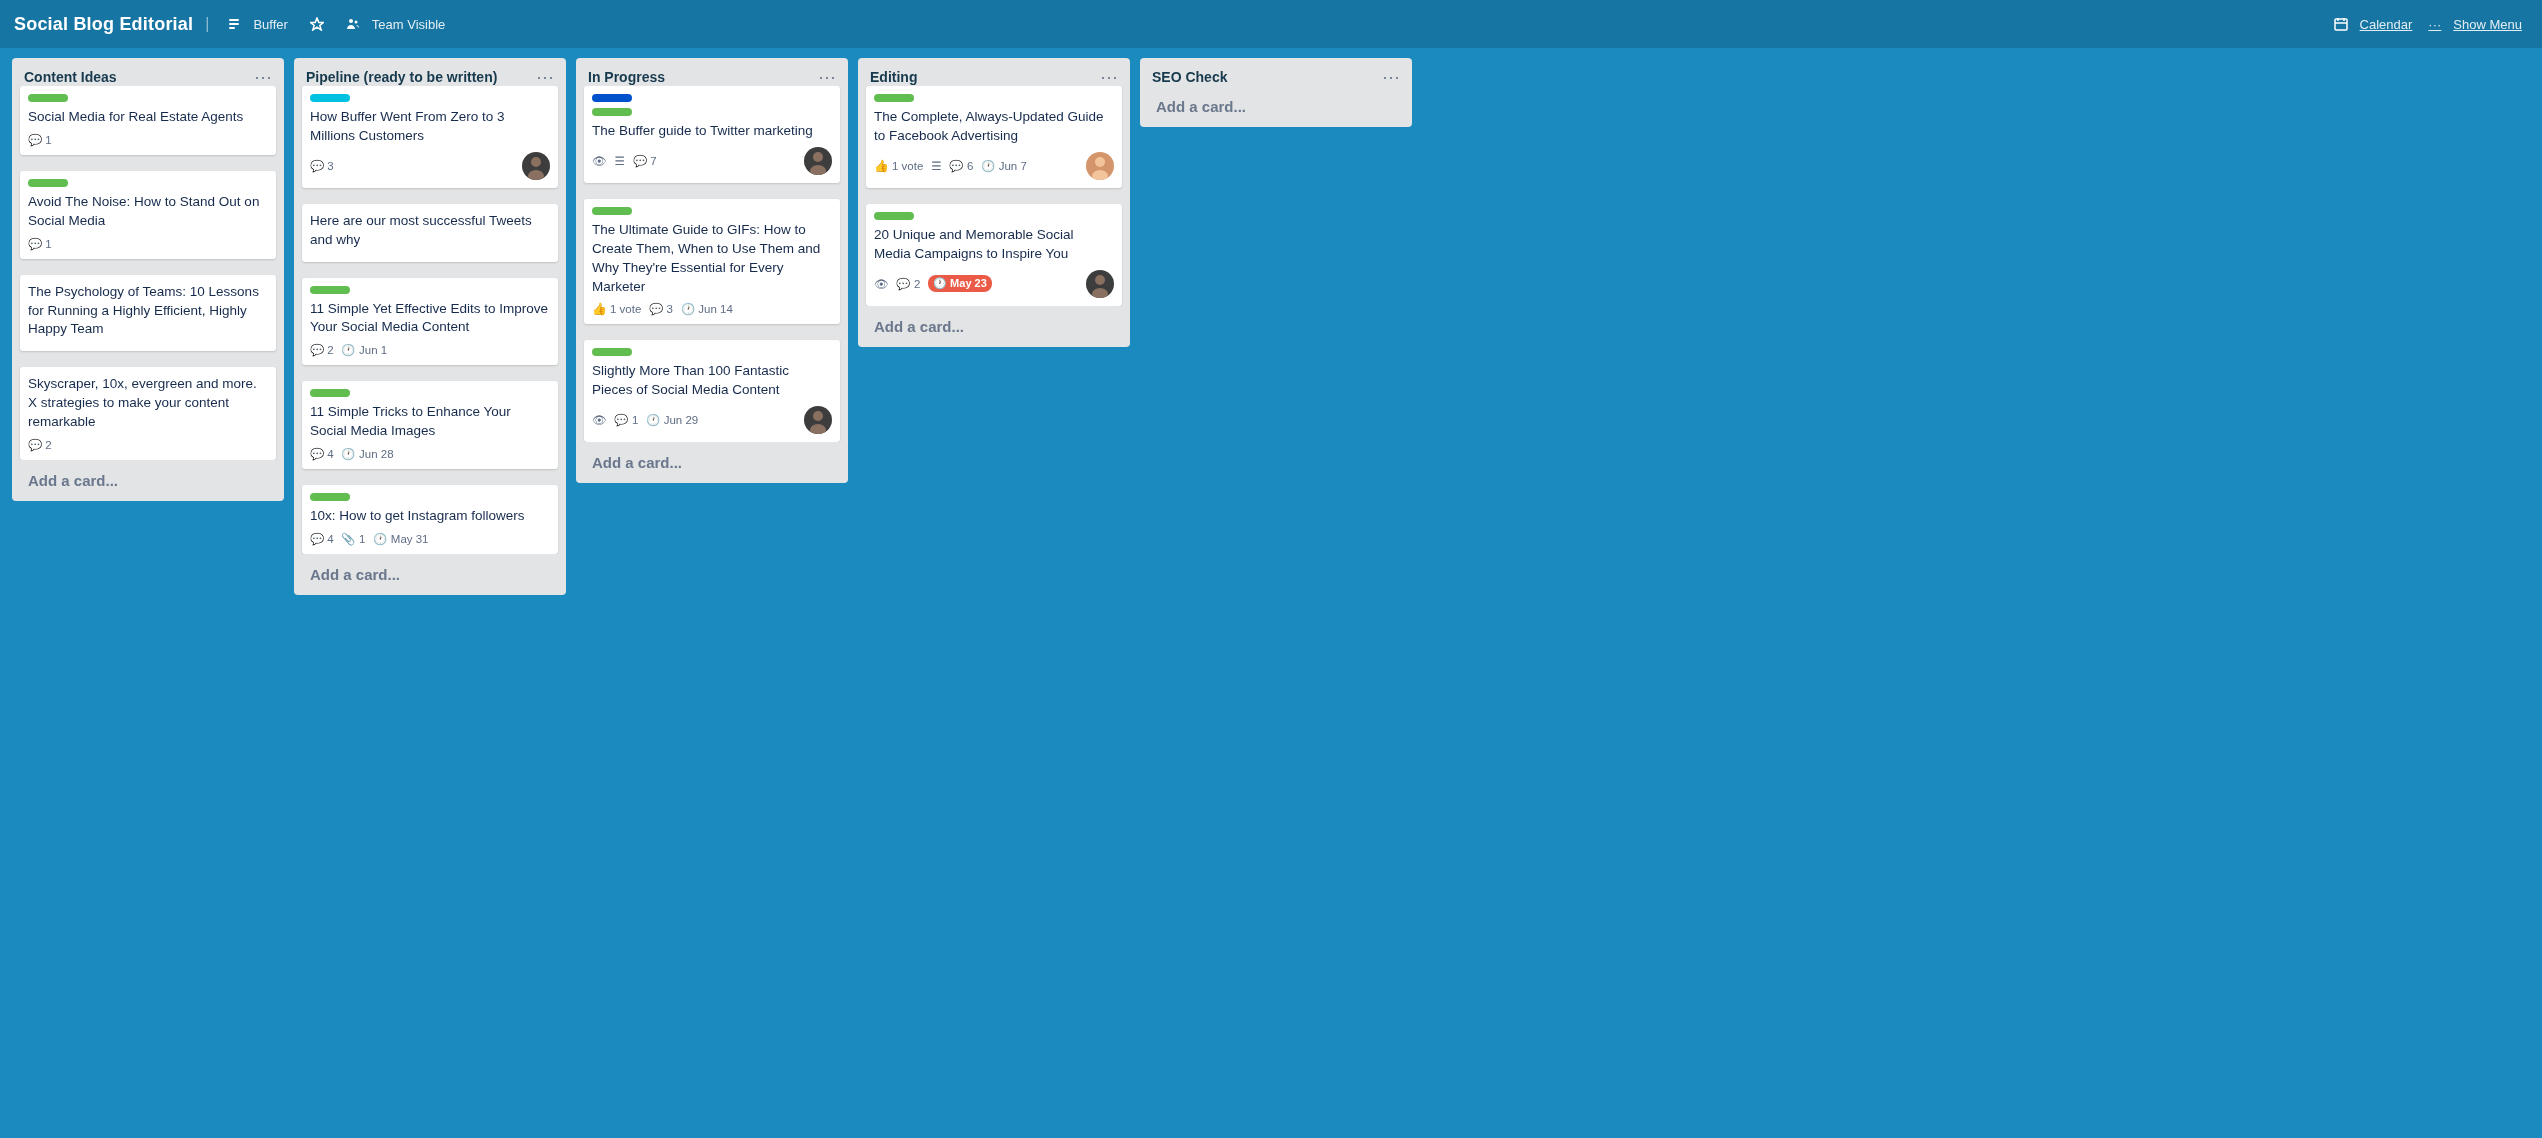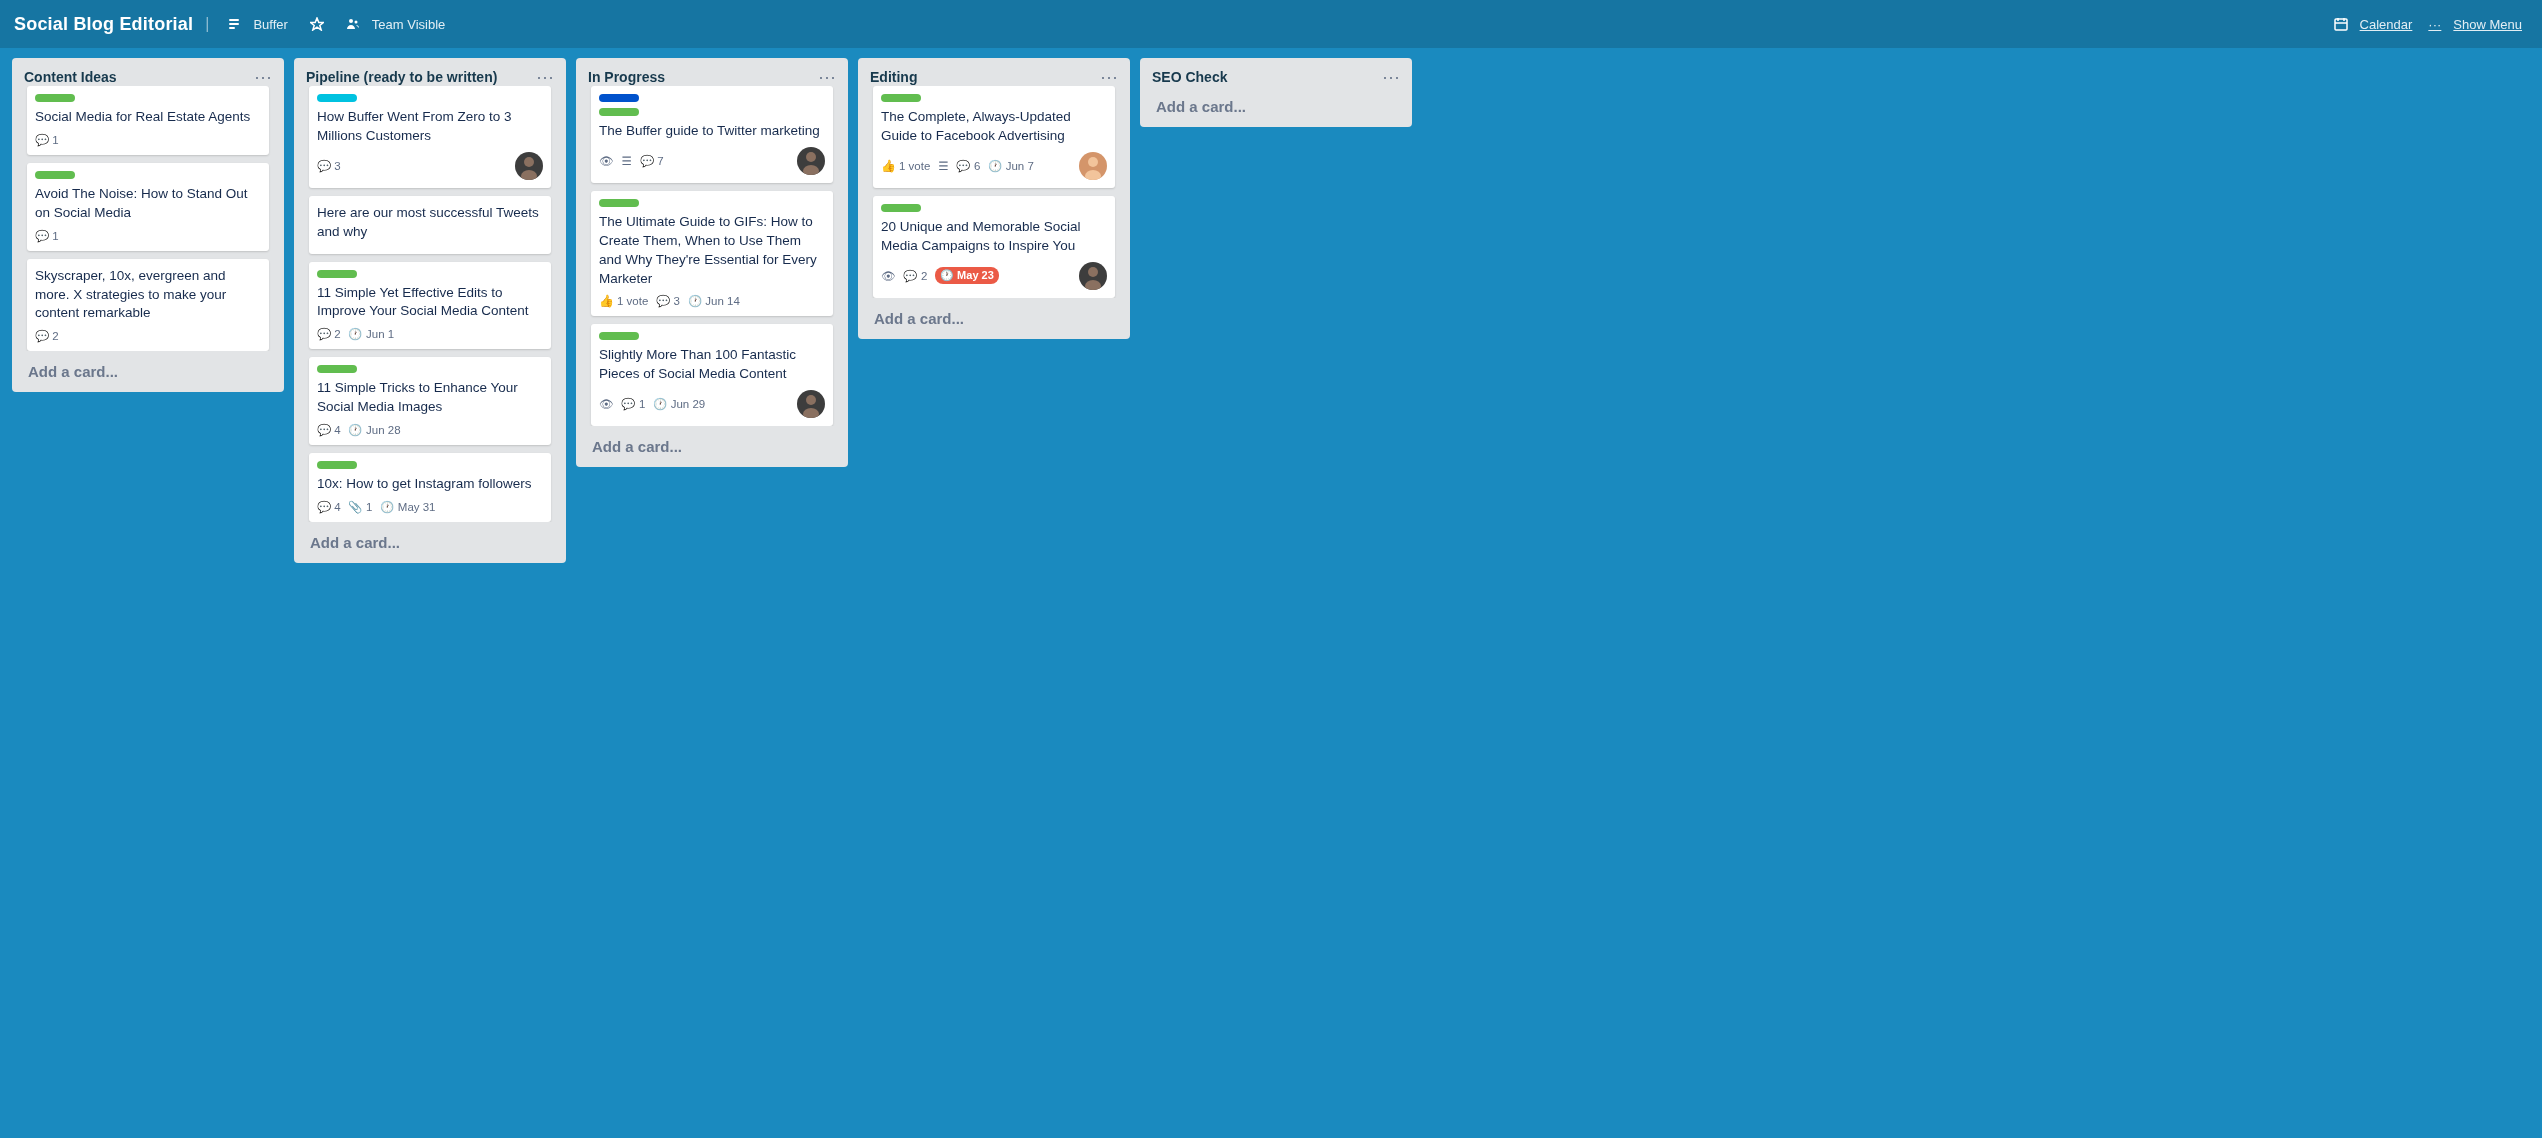--- a/index.html
+++ b/index.html
@@ -84,24 +84,24 @@
     .column-menu-btn {
       color: #6b778c;
       font-size: 18px;
       cursor: pointer;
       background: none;
       border: none;
       line-height: 1;
     }
     .column-cards {
       overflow-y: auto;
-      padding: 0 15px;
+      padding: 0 8px;
       display: flex;
       flex-direction: column;
-      gap: 8px;
+      gap: 16px;
     }
     .add-card-btn {
       padding: 8px 12px;
       color: #6b778c;
       font-size: 15px;
       cursor: pointer;
       background: none;
       border: none;
       text-align: left;
       border-radius: 3px;
@@ -229,20 +229,23 @@
           </div>
         </div>
         <div class="card">
           <div class="card-label label-green"></div>
           <div class="card-title">Avoid The Noise: How to Stand Out on Social Media</div>
           <div class="card-footer">
             <span class="card-meta"><span>💬</span> 1</span>
           </div>
         </div>
         <div class="card">
+          <div class="card-title">The Psychology of Teams: 10 Lessons for Running a Highly Efficient, Highly Happy Team</div>
+        </div>
+        <div class="card">
           <div class="card-title">Skyscraper, 10x, evergreen and more. X strategies to make your content remarkable</div>
           <div class="card-footer">
             <span class="card-meta"><span>💬</span> 2</span>
           </div>
         </div>
       </div>
       <button class="add-card-btn">Add a card...</button>
     </div>
     <div class="column">
       <div class="column-header">

